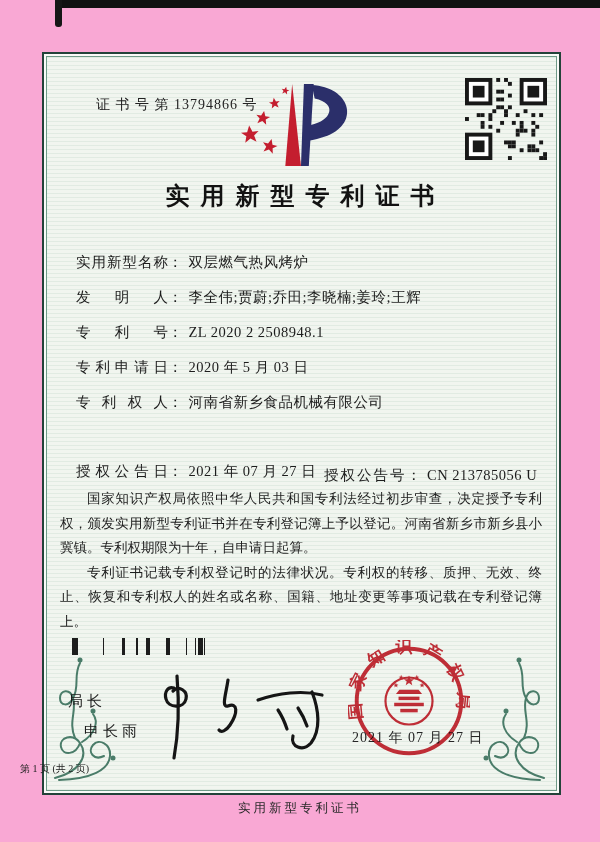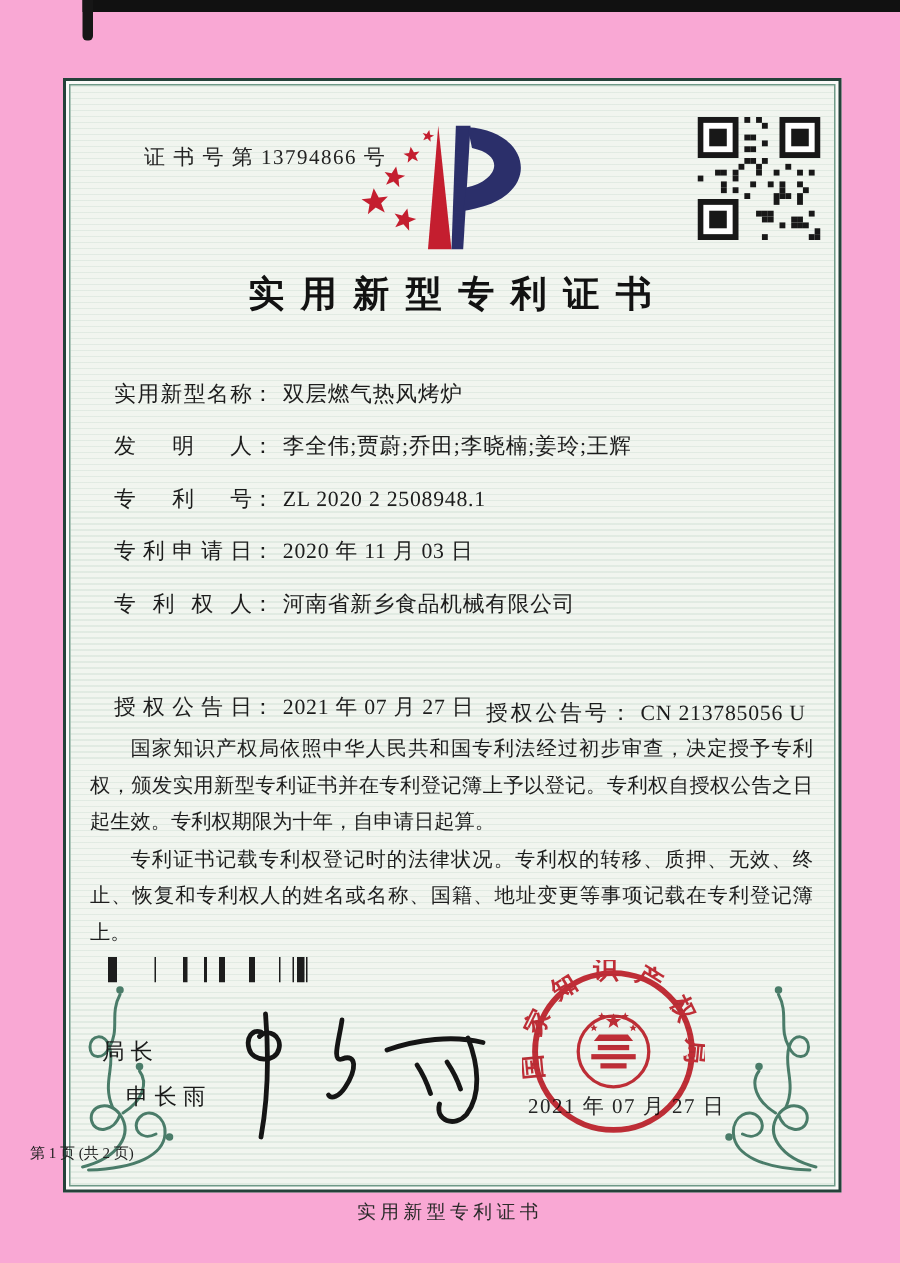--- a/index.html
+++ b/index.html
@@ -153,34 +153,34 @@
   <div class="abs frow" style="top:253px">
     <span class="flabel">实用新型名称</span><span class="fcolon">：</span><span class="fvalue">双层燃气热风烤炉</span>
   </div>
   <div class="abs frow" style="top:288px">
     <span class="flabel">发明人</span><span class="fcolon">：</span><span class="fvalue">李全伟;贾蔚;乔田;李晓楠;姜玲;王辉</span>
   </div>
   <div class="abs frow" style="top:323px">
     <span class="flabel">专利号</span><span class="fcolon">：</span><span class="fvalue">ZL 2020 2 2508948.1</span>
   </div>
   <div class="abs frow" style="top:358px">
-    <span class="flabel">专利申请日</span><span class="fcolon">：</span><span class="fvalue">2020 年 11 月 03 日</span>
+    <span class="flabel">专利申请日</span><span class="fcolon">：</span><span class="fvalue">2020 年 5 月 03 日</span>
   </div>
   <div class="abs frow" style="top:393px">
     <span class="flabel">专利权人</span><span class="fcolon">：</span><span class="fvalue">河南省新乡食品机械有限公司</span>
   </div>
   <div class="abs frow" style="top:462px">
     <span class="flabel">授权公告日</span><span class="fcolon">：</span><span class="fvalue">2021 年 07 月 27 日</span>
     <span class="frow2">
       <span class="flabel2">授权公告号</span><span class="fcolon">：</span><span class="fvalue">CN 213785056 U</span>
     </span>
   </div>
 
   <div class="abs bodytext">
-    <p>国家知识产权局依照中华人民共和国专利法经过初步审查，决定授予专利权，颁发实用新型专利证书并在专利登记簿上予以登记。专利权自授权公告之日起生效。专利权期限为十年，自申请日起算。</p>
+    <p>国家知识产权局依照中华人民共和国专利法经过初步审查，决定授予专利权，颁发实用新型专利证书并在专利登记簿上予以登记。河南省新乡市新乡县小冀镇。专利权期限为十年，自申请日起算。</p>
     <p>专利证书记载专利权登记时的法律状况。专利权的转移、质押、无效、终止、恢复和专利权人的姓名或名称、国籍、地址变更等事项记载在专利登记簿上。</p>
   </div>
 
   <svg class="abs" style="left:64px;top:638px;" width="160" height="17" viewBox="0 0 160 17">
     <g id="barcode-bars" fill="#1d1d1d">
         <rect x="8" y="0" width="6" height="17"></rect>
         <rect x="39" y="0" width="1" height="17"></rect>
         <rect x="58" y="0" width="3" height="17"></rect>
         <rect x="72" y="0" width="2" height="17"></rect>
         <rect x="82" y="0" width="4" height="17"></rect>

